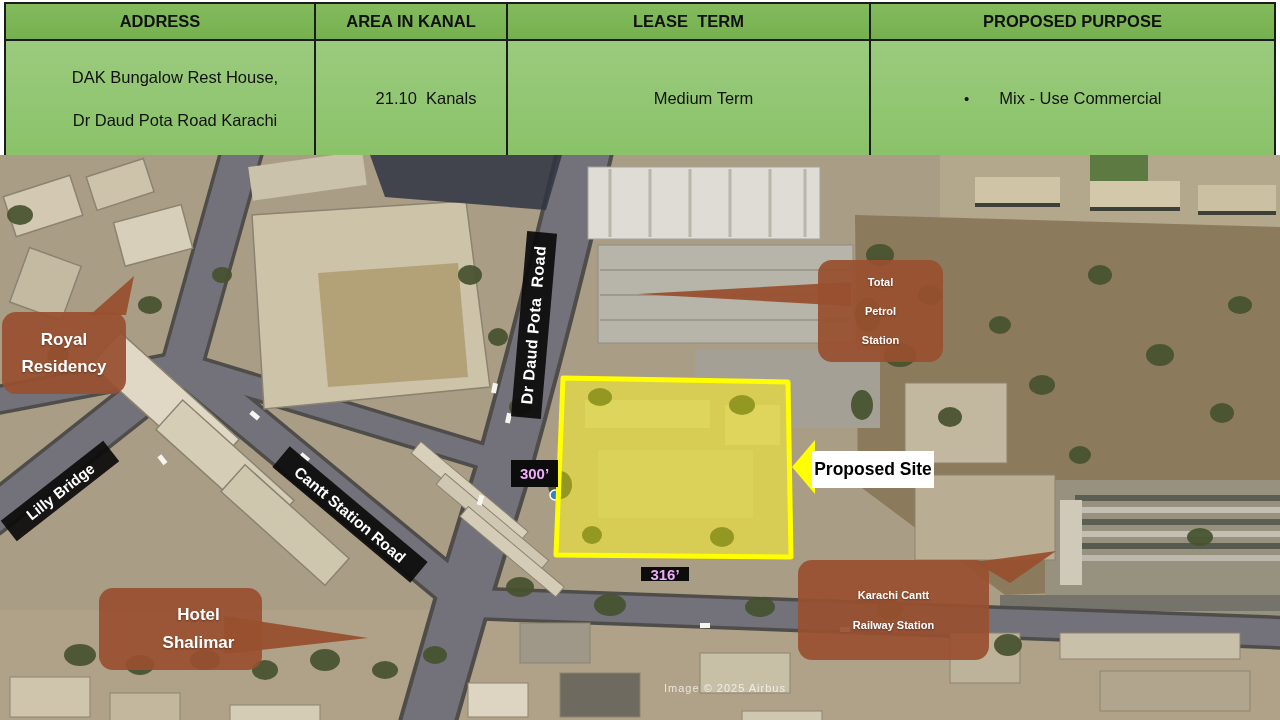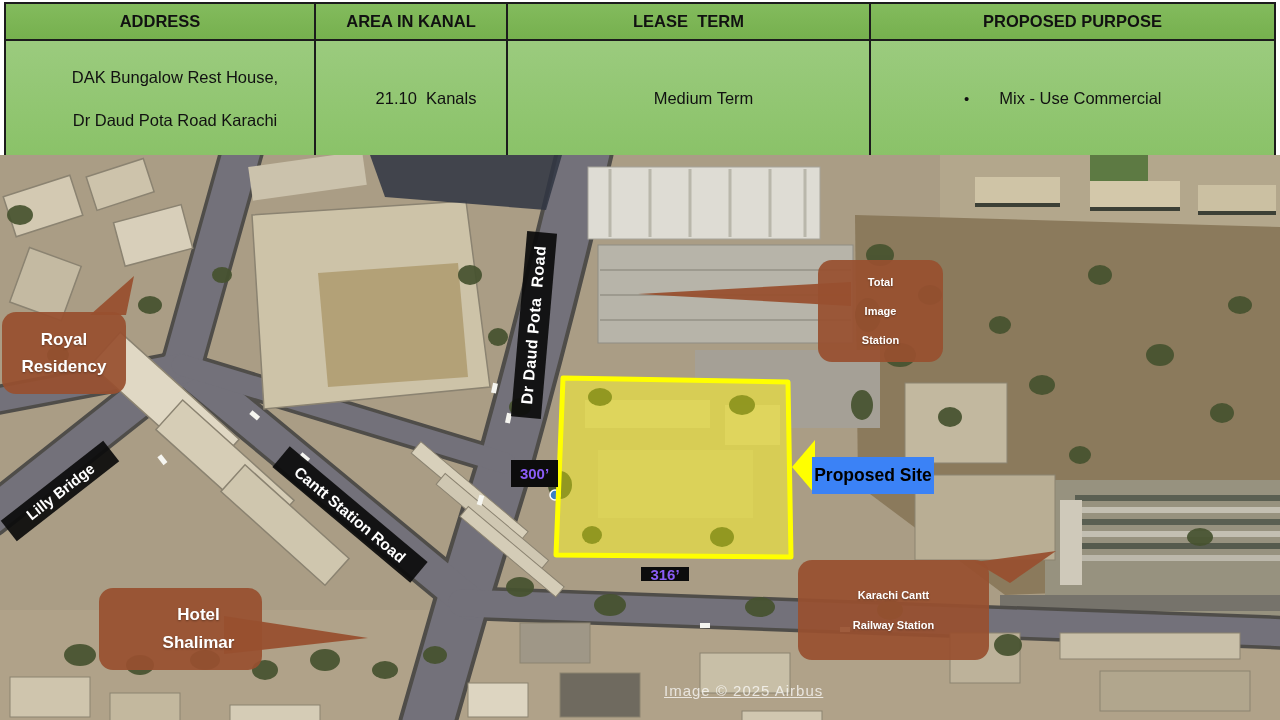--- a/index.html
+++ b/index.html
@@ -52,34 +52,34 @@
   .roadlabel{
     position:absolute;background:rgba(12,12,12,.93);color:#fff;font-weight:bold;
     display:flex;align-items:center;justify-content:center;
     white-space:pre;z-index:3;
   }
   #label-lilly{left:-5px;top:323px;width:130px;height:26px;font-size:15px;transform:rotate(-38deg);}
   #label-cantt{left:260px;top:346px;width:180px;height:27px;font-size:15.5px;transform:rotate(40deg);}
   #label-daud{left:441px;top:155px;width:186px;height:30px;font-size:16px;letter-spacing:.5px;transform:rotate(-85deg);}
   
   .measure{
-    position:absolute;background:#0c0c0c;color:#8b5cf6;font-weight:bold;
+    position:absolute;background:#0c0c0c;color:#f0abfc;font-weight:bold;
     display:flex;align-items:center;justify-content:center;z-index:4;
   }
   #m300{left:511px;top:305px;width:47px;height:27px;font-size:15px;}
   #m316{left:641px;top:412px;width:48px;height:14px;font-size:15px;}
   
   .site-label{
     position:absolute;left:812px;top:296px;width:122px;height:37px;
-    background:#3b82f6;color:#000;font-weight:bold;font-size:17.5px;
-    display:flex;align-items:center;justify-content:center;z-index:4;margin-top:6px;
+    background:#ffffff;color:#000;font-weight:bold;font-size:17.5px;
+    display:flex;align-items:center;justify-content:center;z-index:4;
   }
   .watermark{
     position:absolute;left:664px;top:527px;z-index:4;
-    color:rgba(255,255,255,.72);font-size:15px;letter-spacing:1px;text-decoration:underline;
+    color:rgba(255,255,255,.72);font-size:11px;letter-spacing:1px;
   }
 </style>
 </head>
 <body>
 
 <table class="info-table">
   <colgroup>
       <col style="width:310px">
       <col style="width:192px">
       <col style="width:363px">
@@ -280,21 +280,21 @@
     <polygon points="563,223 788,227 791,402 556,400" fill="#ffff00" fill-opacity="0.38" stroke="#ffff00" stroke-width="5" stroke-linejoin="round"></polygon>
     <polygon points="792,312 815,285 815,339" fill="#ffff00"></polygon>
   </svg>
 
   <div class="callout" id="callout-royal">
     <span>Royal</span>
     <span>Residency</span>
   </div>
   <div class="callout" id="callout-petrol">
     <span>Total</span>
-    <span>Image</span>
+    <span>Petrol</span>
     <span>Station</span>
   </div>
   <div class="callout" id="callout-shalimar">
     <span>Hotel</span>
     <span>Shalimar</span>
   </div>
   <div class="callout" id="callout-karachi">
     <span>Karachi Cantt</span>
     <span>Railway Station</span>
   </div>

